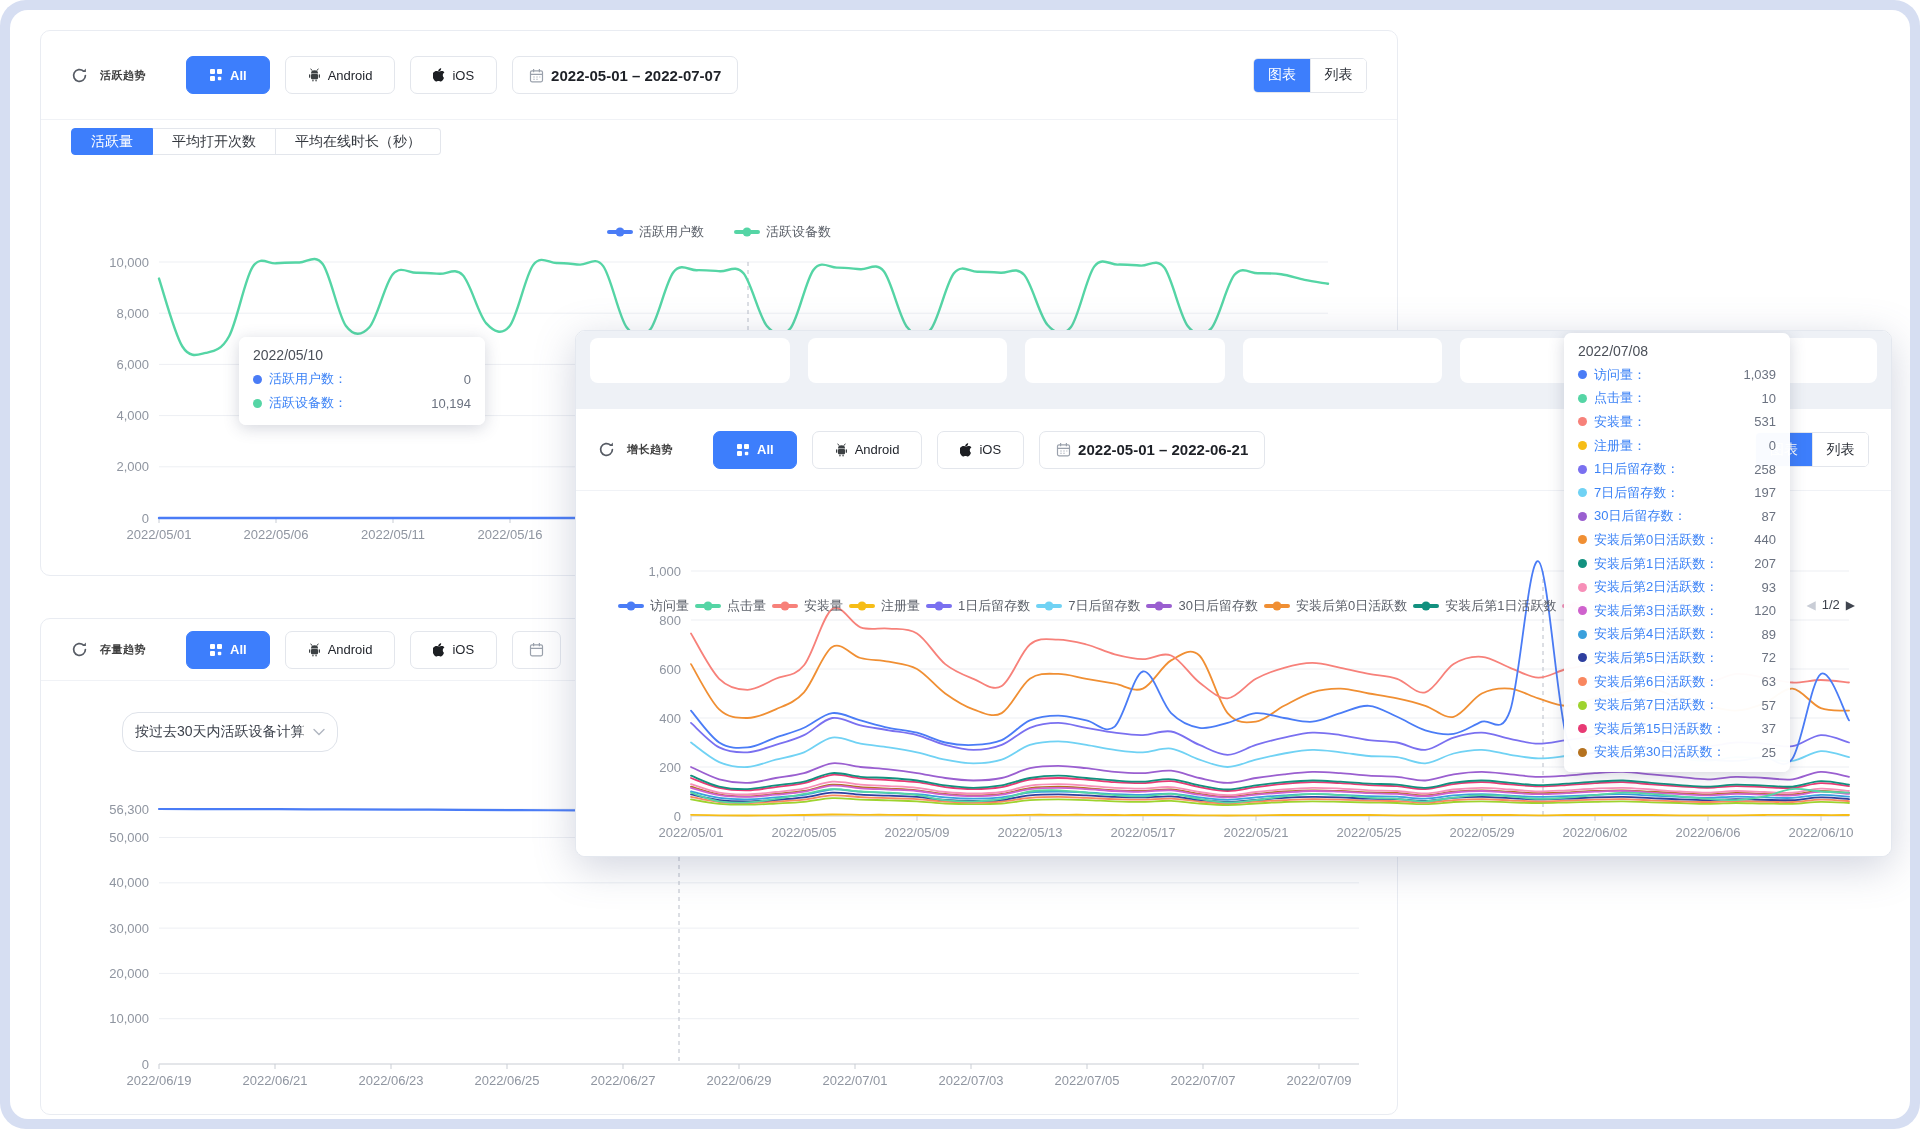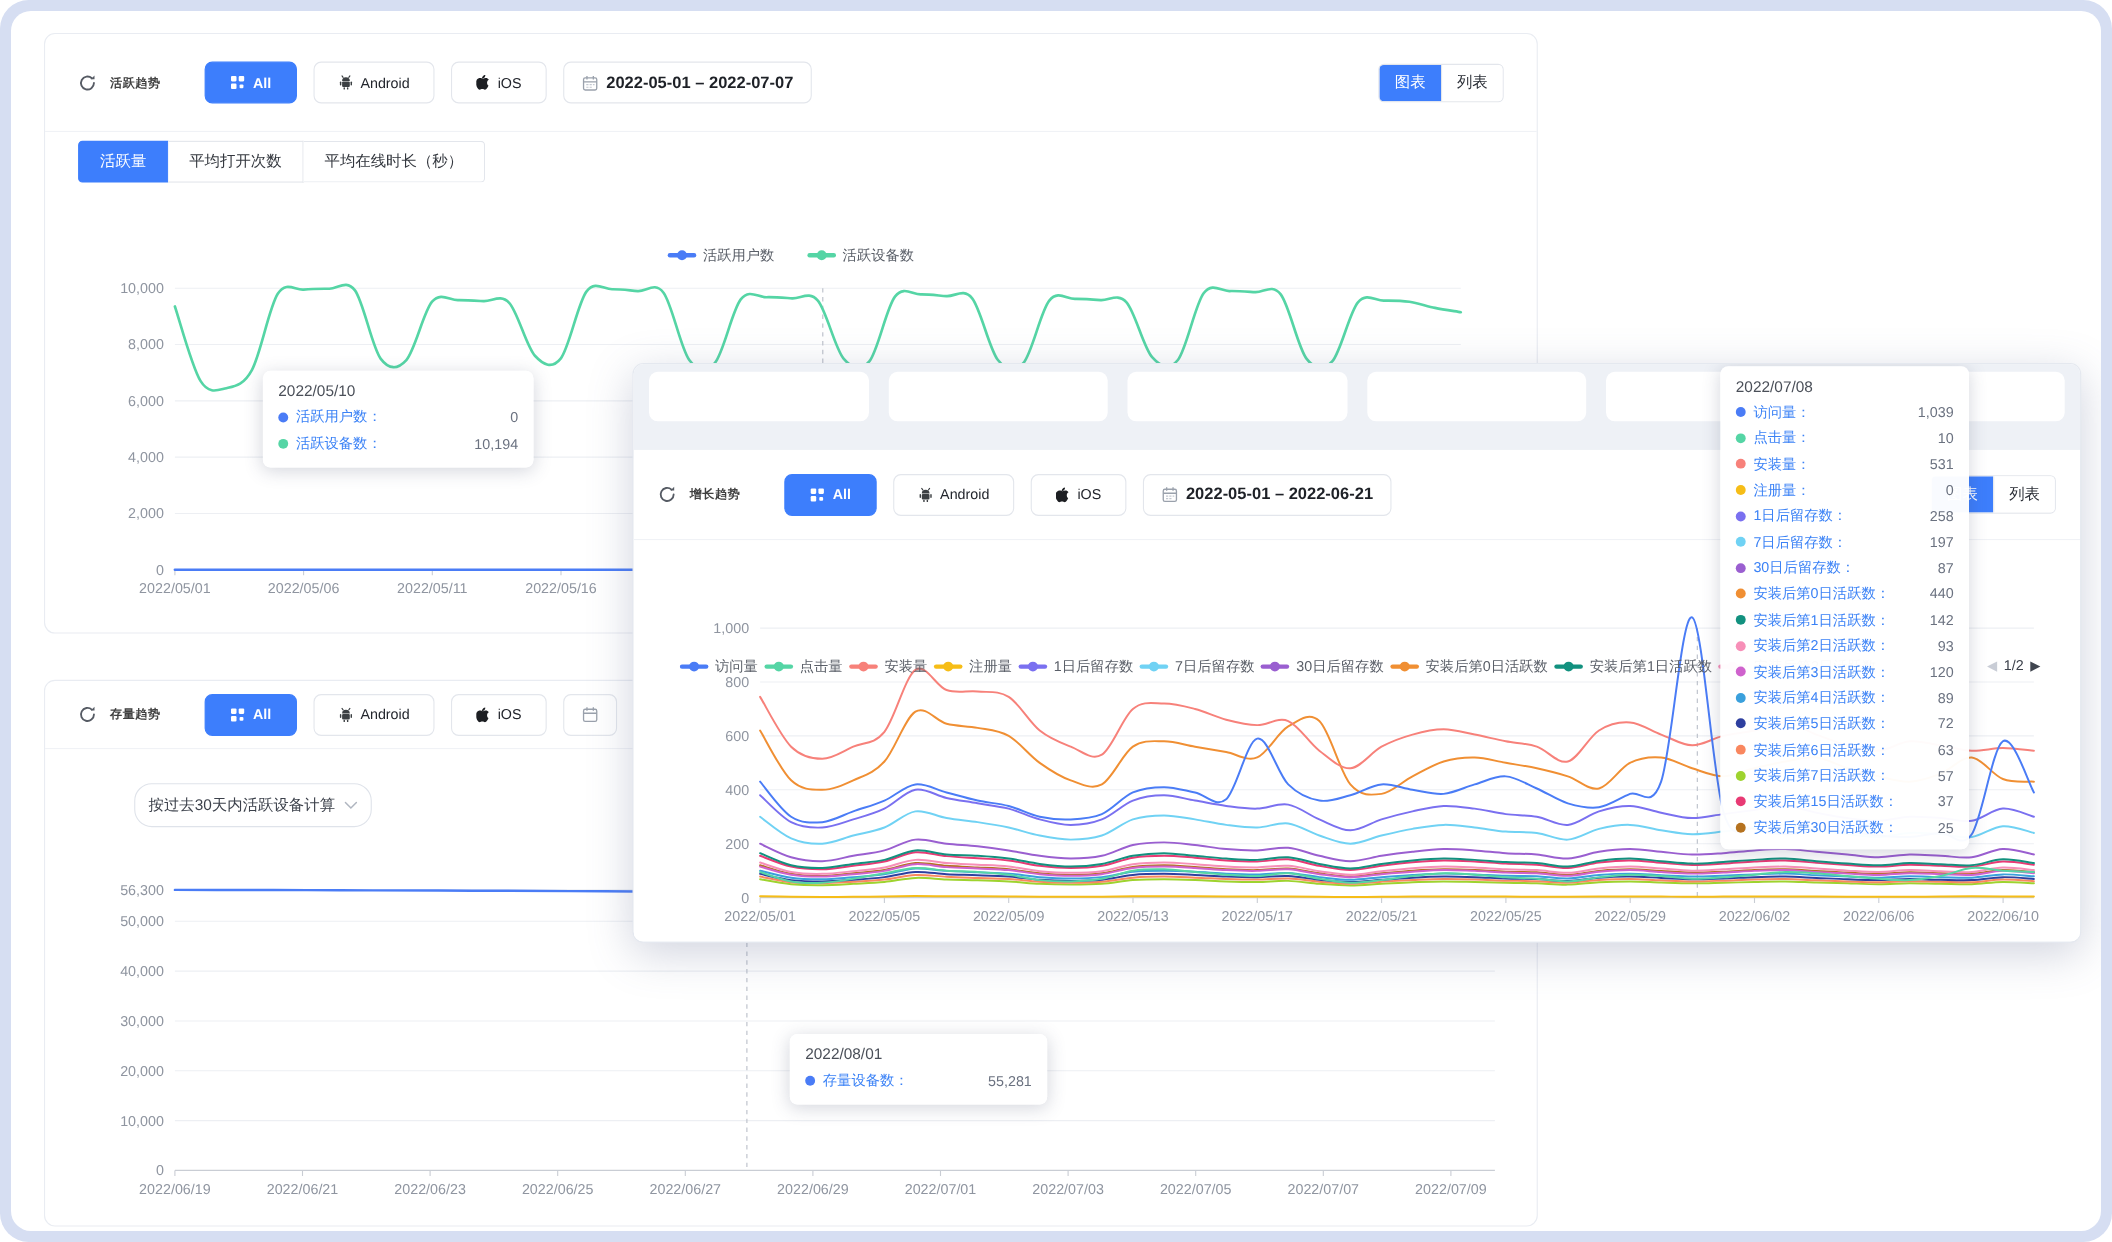--- a/index.html
+++ b/index.html
@@ -27,21 +27,21 @@
   .pill-btn.primary { background:#3d7efc; border-color:#3d7efc; color:#fff; font-weight:600; }
   .date-btn { display:inline-flex; align-items:center; gap:7px; height:38px; padding:0 16px; margin-left:15px;
               border:1px solid #e3e6ec; border-radius:7px; background:#fff; font-size:15px; font-weight:700; color:#1e2127; cursor:pointer; white-space:nowrap; }
 
   .view-toggle { display:inline-flex; margin-left:auto; border:1px solid #e3e6ec; border-radius:5px; overflow:hidden; }
   .view-toggle .seg { width:56px; height:33px; display:flex; align-items:center; justify-content:center; font-size:14px; color:#2a2e36; background:#fff; cursor:pointer; }
   .view-toggle .seg.on { background:#3d7efc; color:#fff; }
   .view-toggle .seg + .seg { border-left:1px solid #e3e6ec; }
 
   .tabs { position:absolute; left:30px; top:97px; display:flex; z-index:2; }
-  .tab { height:38px; display:flex; align-items:center; padding:0 19px; font-size:14px; color:#33373e; background:#fff;
+  .tab { height:27px; display:flex; align-items:center; padding:0 19px; font-size:14px; color:#33373e; background:#fff;
          border:1px solid #e3e6ec; cursor:pointer; }
   .tab + .tab { border-left:none; }
   .tab.on { background:#3d7efc; border-color:#3d7efc; color:#fff; }
   .tab:first-child { border-radius:4px 0 0 4px; }
   .tab:last-child  { border-radius:0 4px 4px 0; }
 
   .legend-row { position:absolute; display:flex; align-items:center; z-index:2; }
   #legend-active { left:0; right:0; top:192px; justify-content:center; gap:30px; }
   #legend-growth { left:42px; top:186px; right:90px; gap:6px; overflow:hidden; white-space:nowrap; height:22px; }
   .legend-item { display:inline-flex; align-items:center; gap:6px; cursor:pointer; flex:none;justify-content:center; }
@@ -294,28 +294,20 @@
       </button>
     </div>
 
     <div class="dropdown">
       <span>按过去30天内活跃设备计算</span>
       <svg class="chev" width="12" height="8" viewBox="0 0 12 8">
         <path d="M1 1.5 6 6.5 11 1.5" fill="none" stroke="#b0b6c0" stroke-width="1.4" stroke-linecap="round"></path>
       </svg>
     </div>
 
-    <div class="tooltip" id="tooltip-stock">
-      <div class="tt-date">2022/08/01</div>
-      <div class="tt-row">
-        <i class="tdot" style="background: rgb(74, 124, 246);"></i>
-        <span class="tt-label">存量设备数：</span>
-        <span class="tt-val">55,281</span>
-      </div>
-    </div>
   </section>
 
   <section class="panel" id="panel-growth">
     <div class="cards-strip">
       <div class="stat-card"></div>
       <div class="stat-card"></div>
       <div class="stat-card"></div>
       <div class="stat-card"></div>
       <div class="stat-card"></div>
       <div class="stat-card"></div>
@@ -534,21 +526,21 @@
             <span class="tt-val">87</span>
           </div>
           <div class="tt-row">
             <i class="tdot" style="background: rgb(240, 143, 51);"></i>
             <span class="tt-label">安装后第0日活跃数：</span>
             <span class="tt-val">440</span>
           </div>
           <div class="tt-row">
             <i class="tdot" style="background: rgb(18, 145, 127);"></i>
             <span class="tt-label">安装后第1日活跃数：</span>
-            <span class="tt-val">142</span>
+            <span class="tt-val">207</span>
           </div>
           <div class="tt-row">
             <i class="tdot" style="background: rgb(247, 143, 184);"></i>
             <span class="tt-label">安装后第2日活跃数：</span>
             <span class="tt-val">93</span>
           </div>
           <div class="tt-row">
             <i class="tdot" style="background: rgb(207, 98, 205);"></i>
             <span class="tt-label">安装后第3日活跃数：</span>
             <span class="tt-val">120</span>

